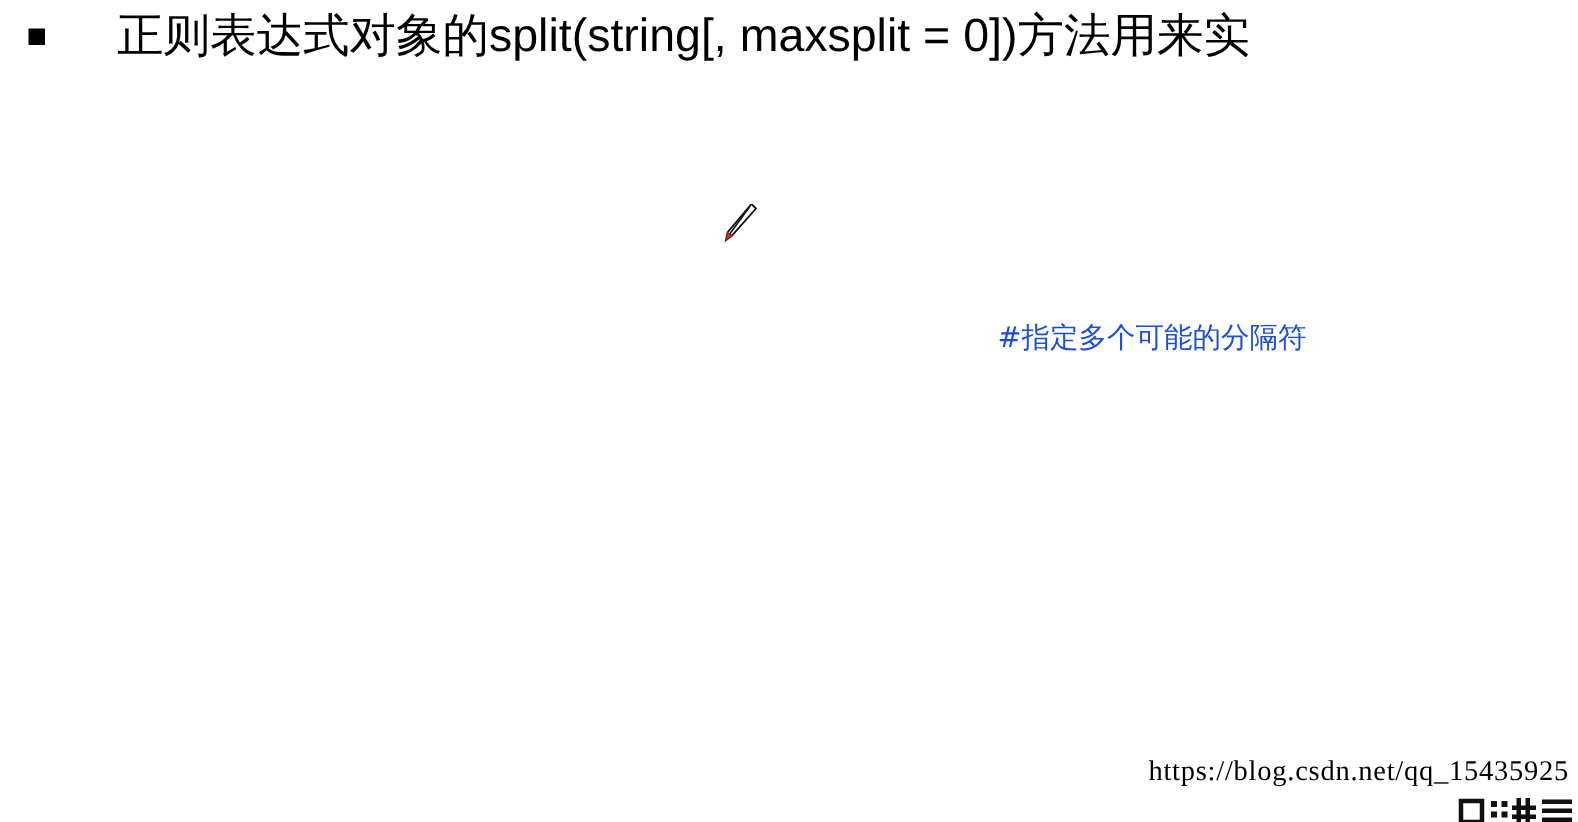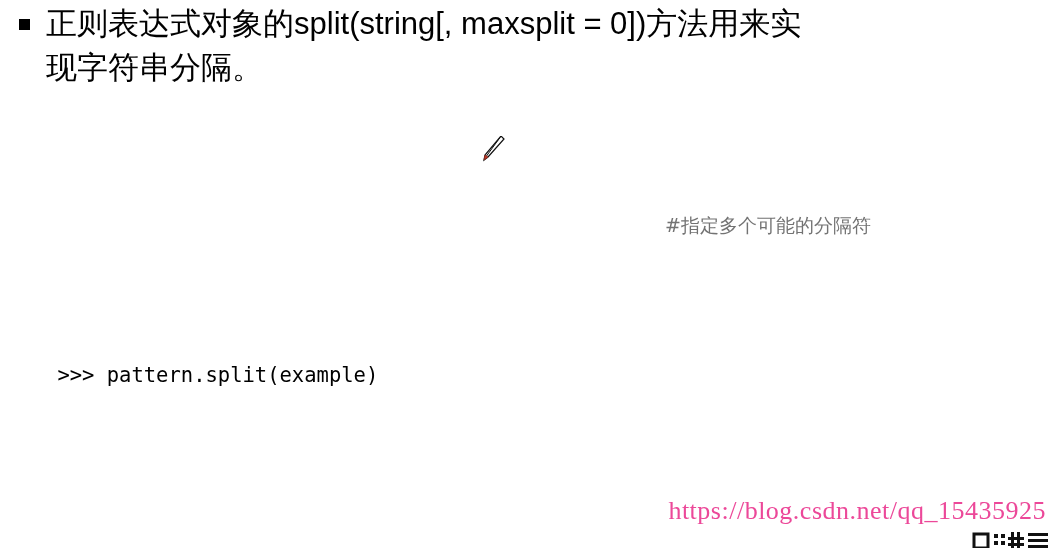--- a/index.html
+++ b/index.html
@@ -22,20 +22,21 @@
     position: absolute;
     left: 0;
     top: 0;
     width: 1052px;
     padding: 2px 0 0 0;
     box-sizing: border-box;
   }
   .bullet-row {
     display: flex;
     align-items: flex-start;
+    gap: 32px;
   }
   .bullet-marker {
     flex: 0 0 auto;
     width: 46px;
     text-align: right;
     padding-right: 16px;
     box-sizing: border-box;
     font-size: 22px;
     line-height: 42px;
     color: #000;
@@ -72,43 +73,43 @@
     color: #000000;
     white-space: pre;
   }
   .code-line {
     white-space: pre;
     padding-left: 8px;
     height: 30.2px;
     position: relative;
   }
   .code-line .comment {
-    color: #737373;
+    color: #1d4ed8;
     font-family: "DejaVu Sans", "Liberation Sans", sans-serif;
     font-size: 19px;
   }
 
   
   .cursor-pen {
     position: absolute;
     left: 479px;
     top: 136px;
     width: 26px;
     height: 30px;
     pointer-events: none;
   }
 
   
   .watermark {
     position: absolute;
     right: 6px;
     bottom: 22px;
     font-family: "Liberation Serif", "DejaVu Serif", serif;
-    font-size: 26px;
-    color: #ec4899;
+    font-size: 19px;
+    color: #000000;
     letter-spacing: 0.5px;
     white-space: nowrap;
   }
   .corner-mark {
     position: absolute;
     right: 0px;
     bottom: -4px;
     width: 84px;
     height: 22px;
     overflow: hidden;
@@ -118,35 +119,31 @@
 </head>
 <body>
 
 <div class="slide-title">
   <div class="bullet-row">
     <div class="bullet-marker">
       <span class="sq"></span>
     </div>
     <div class="bullet-text">
       <span class="ln">正则表达式对象的split(string[, maxsplit = 0])方法用来实</span>
-      <span class="ln">现字符串分隔。</span>
     </div>
   </div>
 </div>
 
 <div class="console">
 
 
   <div class="code-line">
     <span class="comment" style="position:absolute;left:665px;top:1px;">#指定多个可能的分隔符</span>
   </div>
 
-  <div class="code-line">
-    <span>&gt;&gt;&gt; pattern.split(example)</span>
-  </div>
 
   <div class="code-line">
     
   </div>
 
   
 
   
 
   

